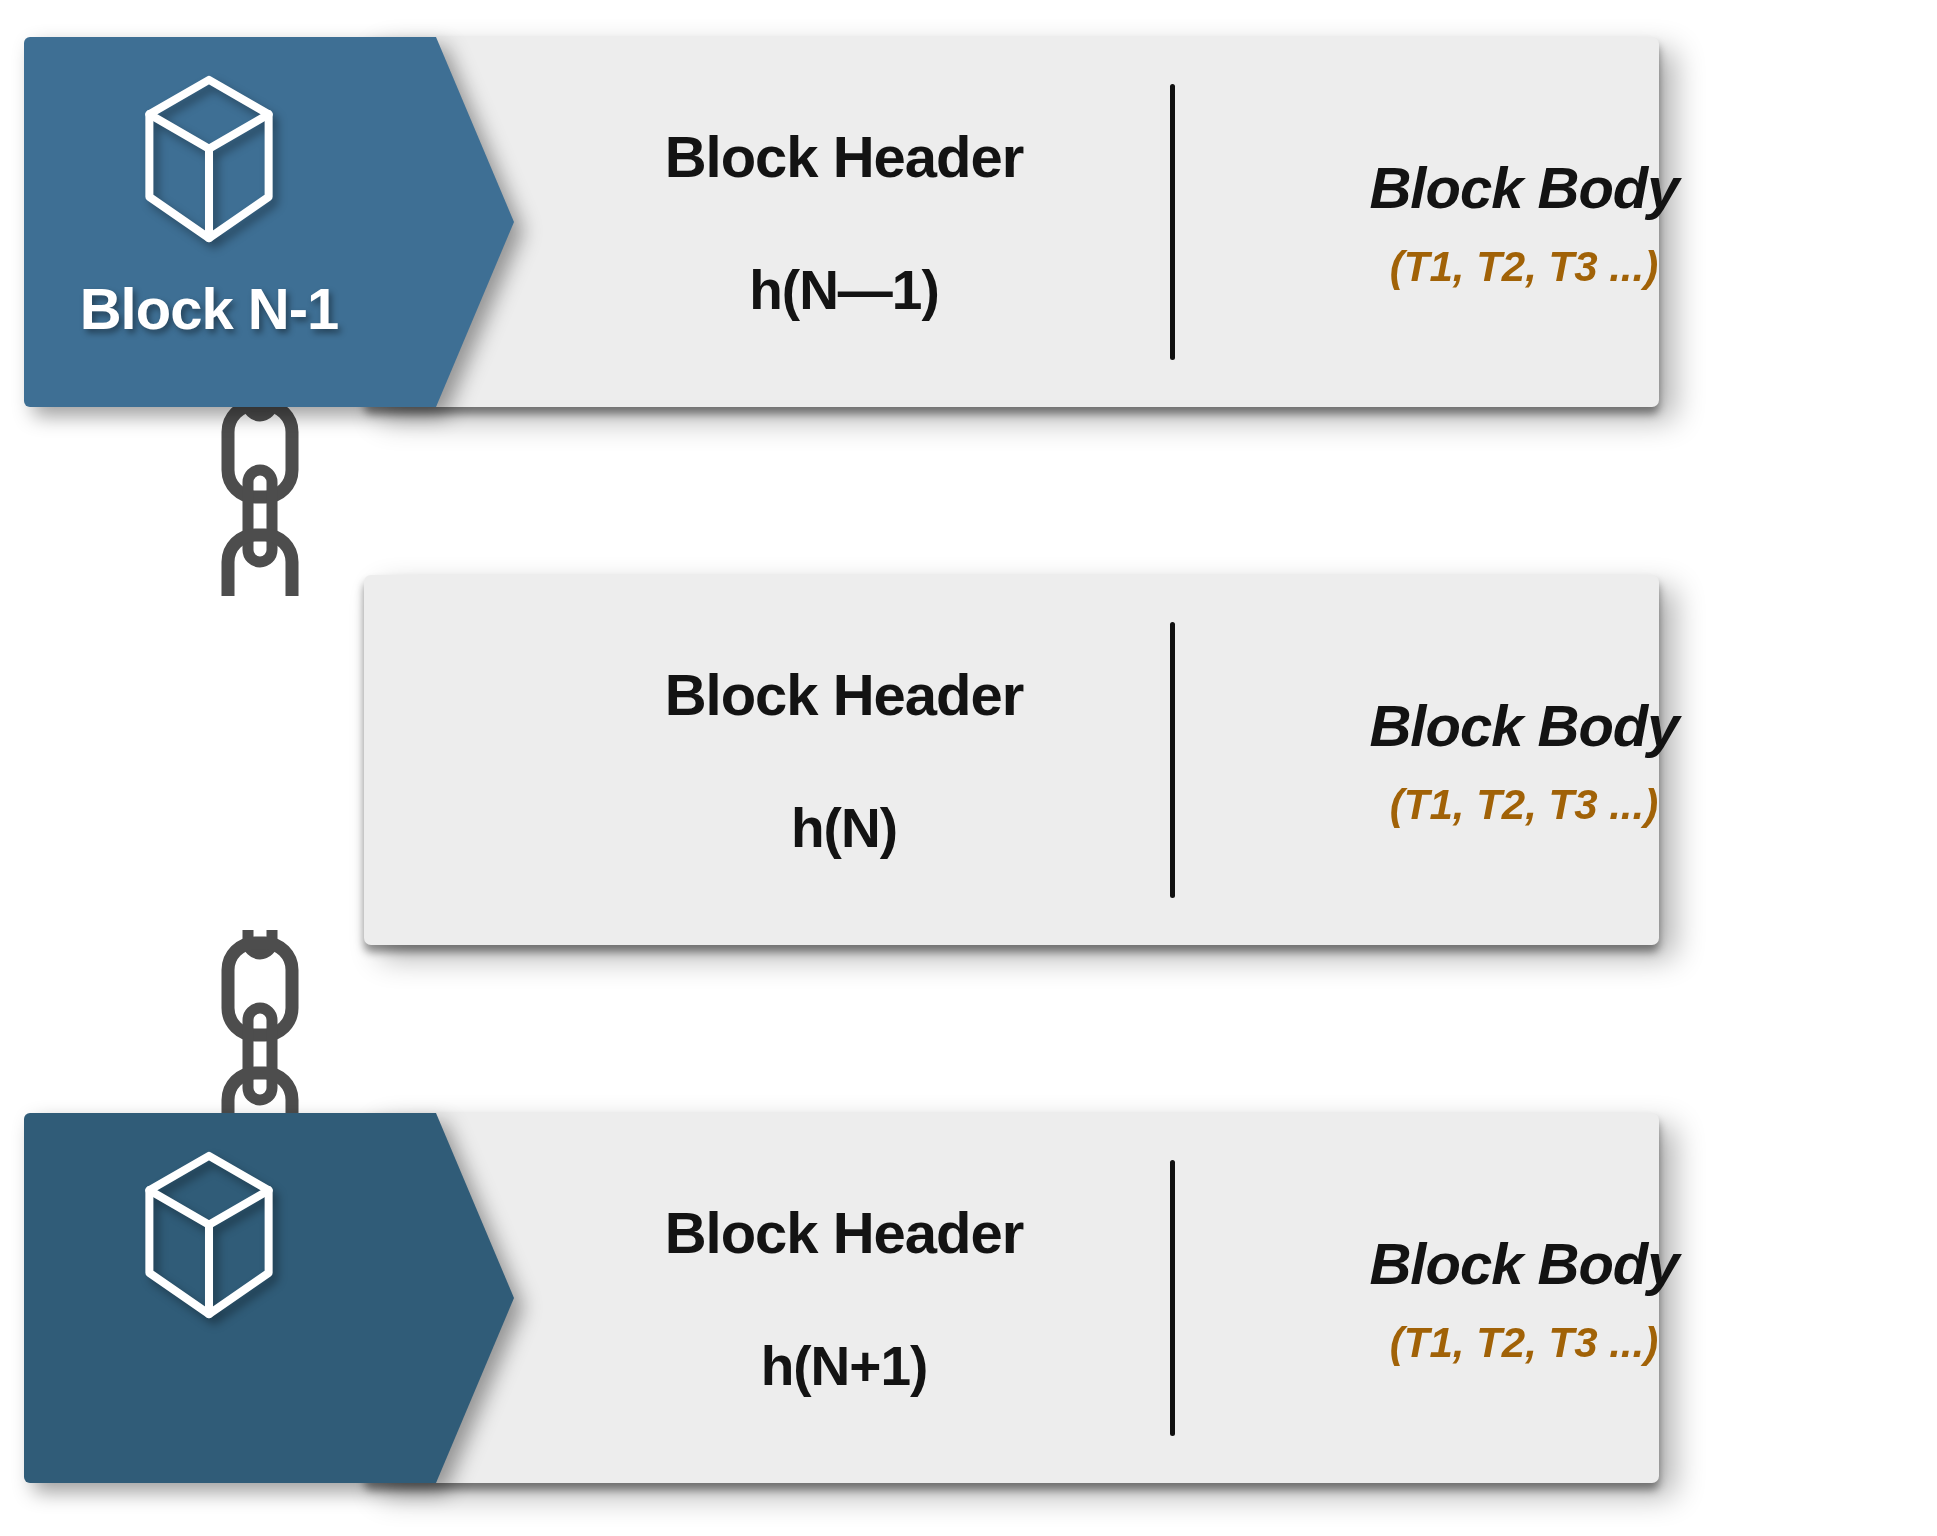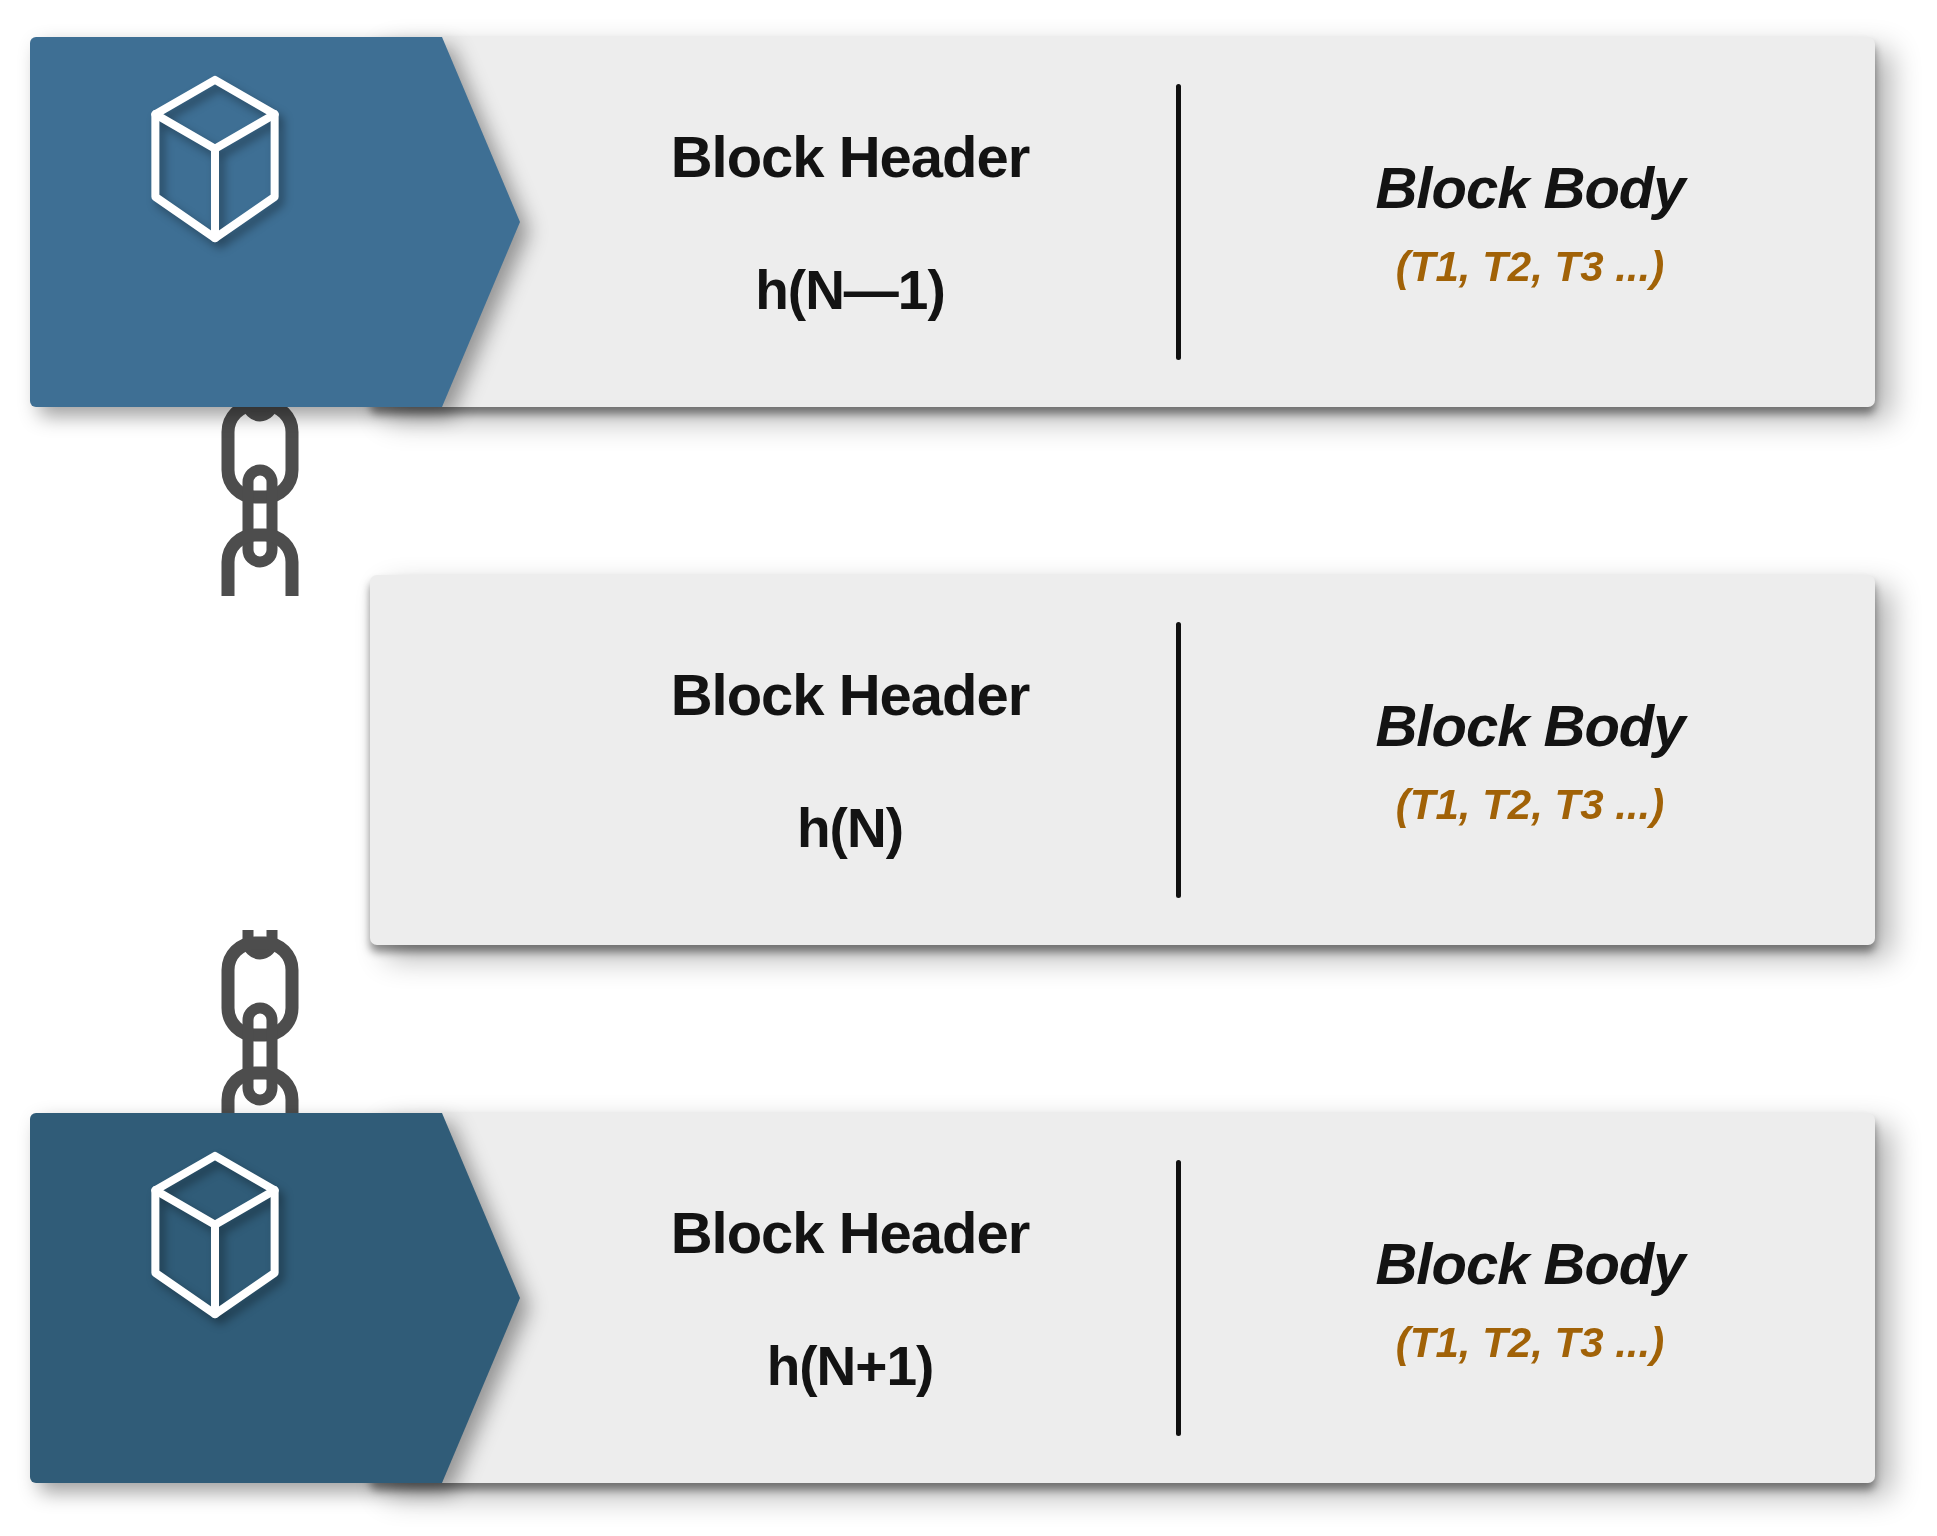--- a/index.html
+++ b/index.html
@@ -1,20 +1,20 @@
 <!DOCTYPE html>
 <html><head>
 <meta charset="utf-8">
 <style>
   html,body{margin:0;padding:0;background:#ffffff;}
   .canvas{
     position:relative;width:1937px;height:1536px;background:#ffffff;overflow:hidden;
     font-family:"Liberation Sans", sans-serif;
   }
-  .row{position:absolute;left:30px;width:1845px;height:370px;z-index:2;}
+  .row{position:absolute;left:24px;width:1635px;height:370px;z-index:2;}
   .row.r1{top:37px}
   .row.r2{top:575px}
   .row.r3{top:1113px}
 
   .body-plate{
     position:absolute;left:340px;right:0;top:0;bottom:0;
     background:#ededed;border-radius:7px;
     box-shadow:0 7px 9px rgba(0,0,0,.42), 16px 13px 30px rgba(0,0,0,.30);
   }
 
@@ -87,20 +87,21 @@
     </div>
     <div class="pennant-wrap">
       <div class="pennant" style="background: rgb(62, 111, 148);">
         <svg class="cube" width="138" height="172" viewBox="0 0 120 150" aria-hidden="true">
           <g fill="none" stroke="#ffffff" stroke-width="7" stroke-linejoin="round" stroke-linecap="round">
             <path d="M60,6 L112,36 L112,108 L60,144 L8,108 L8,36 Z"></path>
             <path d="M8,36 L60,66 L112,36"></path>
             <path d="M60,66 L60,144"></path>
           </g>
         </svg>
+        <div class="pennant-label">Block N-1</div>
       </div>
     </div>
   </div>
 
   <div class="row r2">
     <div class="body-plate" style="background: rgb(237, 237, 237);"></div>
     <div class="col col-header">
       <div class="sect-title">Block Header</div>
       <div class="sect-hash">h(N)</div>
     </div>

